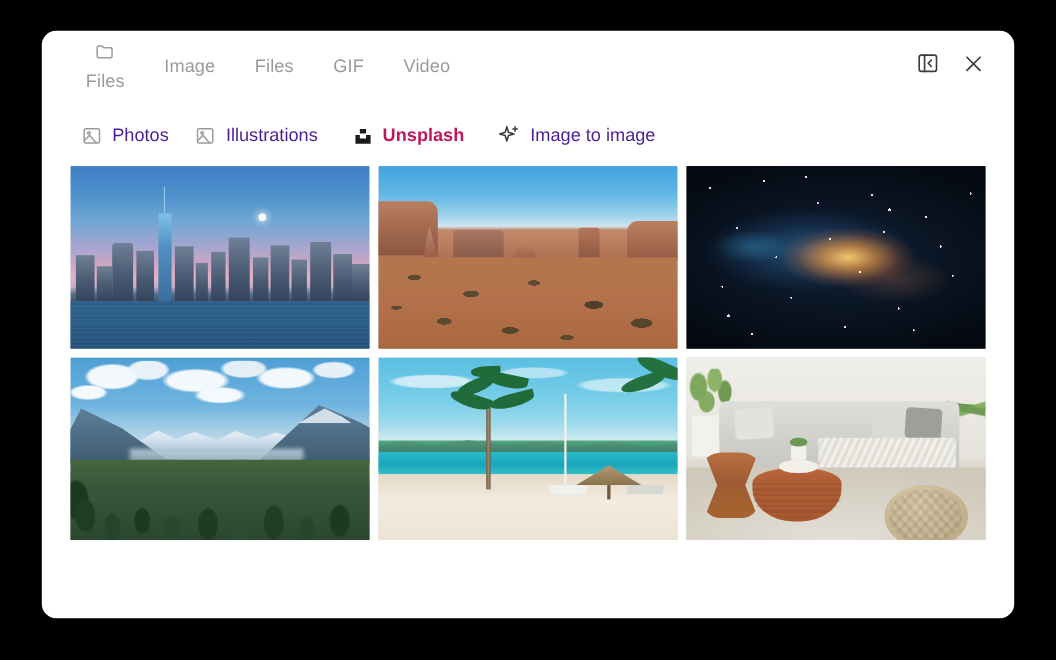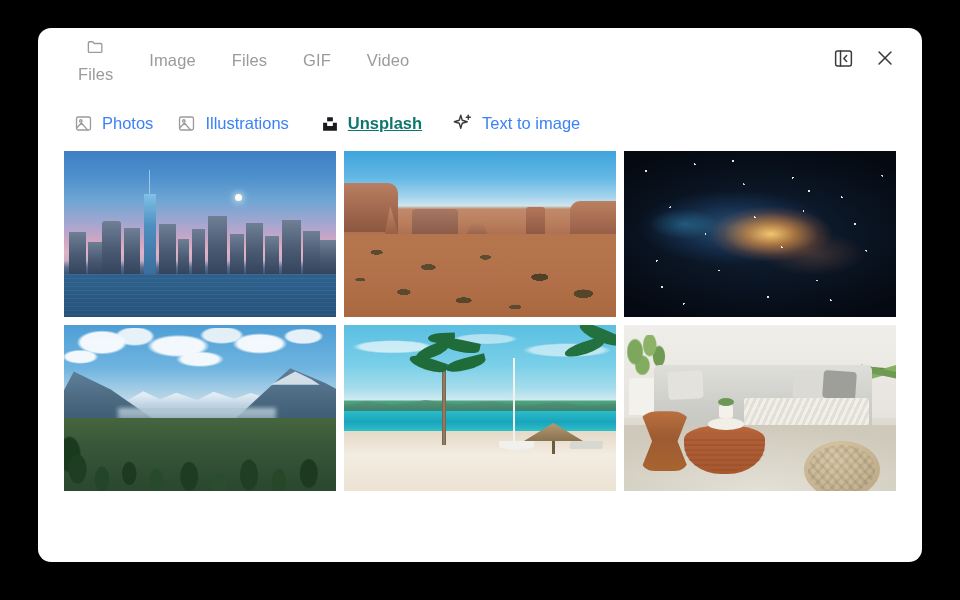--- a/index.html
+++ b/index.html
@@ -113,26 +113,26 @@
     padding: 16px 26px 12px 26px;
     flex: 0 0 auto;
     gap: 0;
   }
   .filter {
     display: flex;
     align-items: center;
     gap: 9px;
     padding: 5px 14px 5px 10px;
     font-size: 16.5px;
-    color: #3b82f6;
+    color: #4c1d95;
     cursor: pointer;
     white-space: nowrap;
   }
   .filter .f-icon { line-height: 0; color: #9b9b9e; display: block; }
-  .filter.active { color: #0f766e; font-weight: bold; text-decoration: underline; }
+  .filter.active { color: #be185d; font-weight: bold; }
   .filter.active .f-icon { color: #1b1b1f; }
   .filter.unsplash { padding-left: 18px; }
   .filter.t2i { padding-left: 16px; }
   .filter.t2i .f-icon { color: #3b3b3f; }
 
   
   .grid-scroll {
     flex: 1 1 auto;
     overflow: hidden;
     padding: 0 26px;
@@ -613,21 +613,21 @@
     </div>
 
     <div class="filter t2i">
       <span class="f-icon">
         <svg width="21" height="21" viewBox="0 0 24 24" fill="none">
           <path d="M10 2.6 11.7 8.3 17.4 10 11.7 11.7 10 17.4 8.3 11.7 2.6 10 8.3 8.3z" fill="none" stroke="#3b3b3f" stroke-width="1.6" stroke-linejoin="round"></path>
           <line x1="18.6" y1="2.6" x2="18.6" y2="7.2" stroke="#3b3b3f" stroke-width="1.6" stroke-linecap="round"></line>
           <line x1="16.3" y1="4.9" x2="20.9" y2="4.9" stroke="#3b3b3f" stroke-width="1.6" stroke-linecap="round"></line>
         </svg>
       </span>
-      <span>Text to image</span>
+      <span>Image to image</span>
     </div>
 
   </div>
 
   <div class="grid-scroll">
     <div class="grid">
 
       <div class="cell">
         <div class="art nyc">
           <div class="moon"></div>

